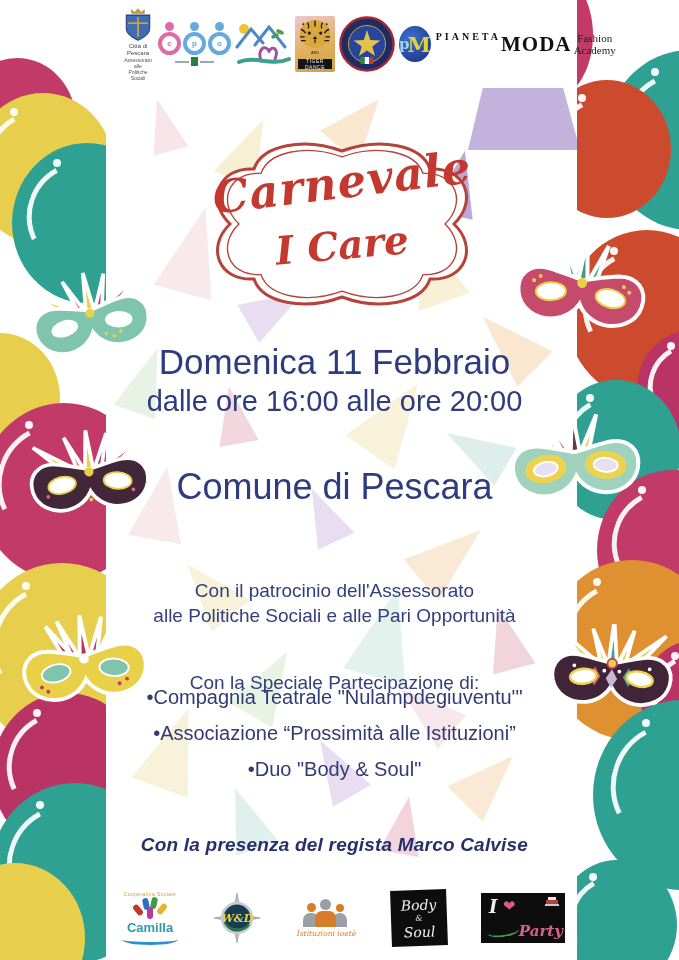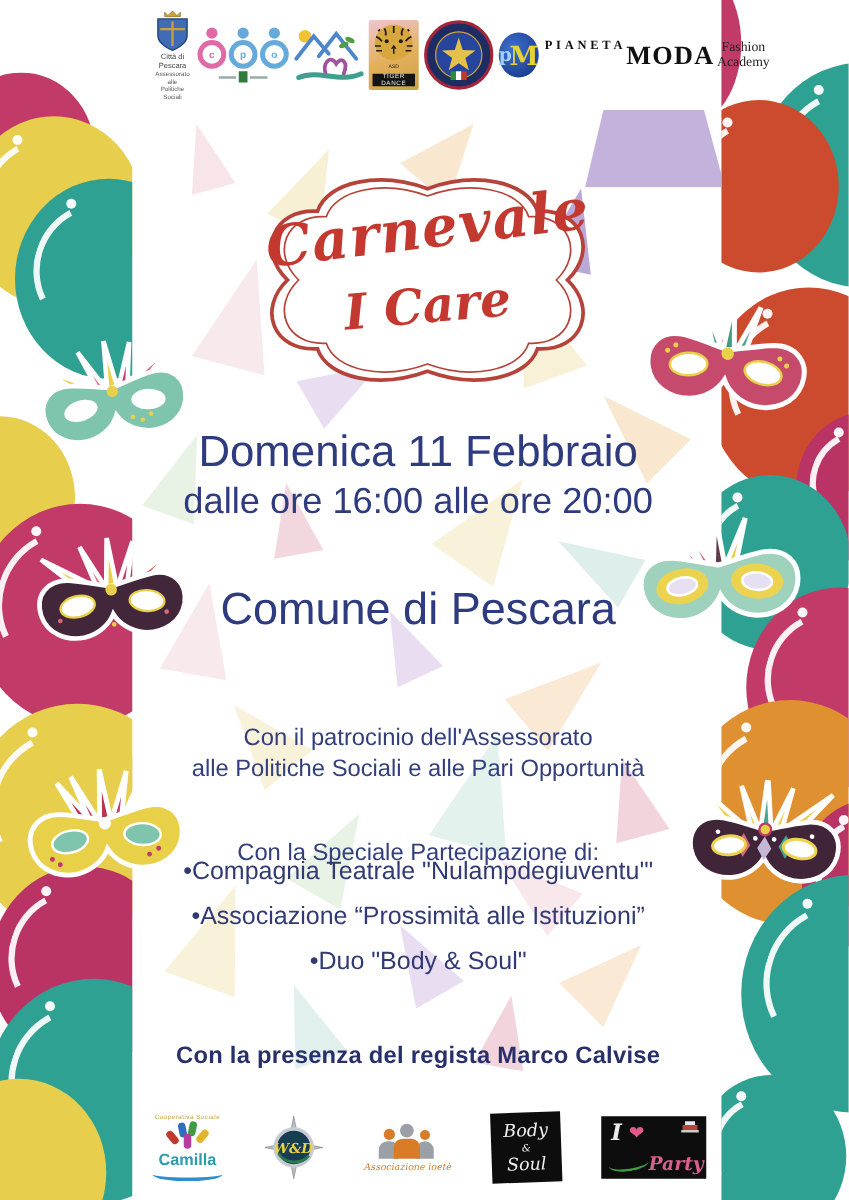--- a/index.html
+++ b/index.html
@@ -22,21 +22,21 @@
   .quad{position:absolute;}
   
   .content{position:absolute;left:106px;top:0;width:471px;height:960px;z-index:3;text-align:center;}
   .tb{position:absolute;left:0;right:14px;}
   .t-date{top:342px;font-size:35px;color:#2e3b7e;}
   .t-time{top:385px;font-size:29px;color:#2e3b7e;}
   .t-venue{top:464px;font-size:36px;line-height:45px;color:#2e3b7e;}
   .t-patr{top:578px;font-size:19px;line-height:25px;color:#333f7d;}
   .t-part-head{top:652px;font-size:19px;color:#333f7d;margin-top:20px;}
   .t-part-list{top:686px;display:flex;flex-direction:column;gap:13px;font-size:20px;color:#323a74;}
-  .t-presence{top:834px;font-size:19px;font-weight:bold;color:#28306b;letter-spacing:.2px;}
+  .t-presence{top:834px;font-size:19px;font-weight:bold;color:#28306b;letter-spacing:.2px;font-style:italic;}
   
   .title-frame{position:absolute;left:50%;top:126px;width:300px;height:196px;transform:translateX(-50%);}
   .title-frame svg{position:absolute;inset:0;}
   .script1{position:absolute;left:0;right:0;top:30px;font:bold italic 45px "DejaVu Serif",serif;
            color:#c4392f;transform:rotate(-7deg);letter-spacing:1px;}
   .script2{position:absolute;left:0;right:0;top:96px;font:bold italic 39px "DejaVu Serif",serif;
            color:#c4392f;transform:rotate(-5deg);}
   
   .logos-top{position:absolute;top:10px;left:16px;right:4px;height:68px;display:flex;
              align-items:center;justify-content:space-between;gap:4px;}
@@ -304,21 +304,21 @@
 
       <div class="logo">
         <div class="ioete-figs">
           <span class="head" style="left:5px;top:4px;width:9px;height:9px;background:#d97c28"></span>
           <span class="bodyp" style="left:1px;top:14px;width:16px;height:14px;background:#9aa0a6"></span>
           <span class="head" style="left:34px;top:5px;width:8px;height:8px;background:#d97c28"></span>
           <span class="bodyp" style="left:31px;top:14px;width:14px;height:14px;background:#9aa0a6"></span>
           <span class="head" style="left:18px;top:0;width:11px;height:11px;background:#9aa0a6"></span>
           <span class="bodyp" style="left:13px;top:12px;width:21px;height:16px;background:#d97c28"></span>
         </div>
-        <div class="ioete-label">Associazione ioetè</div>
+        <div class="ioete-label">Istituzioni ioetè</div>
       </div>
 
       <div class="bodysoul">
         <span class="bs1">Body</span>
         <span class="bs2">&amp;</span>
         <span class="bs3">Soul</span>
       </div>
 
       <div class="party">
         <span class="party-i">I</span>

